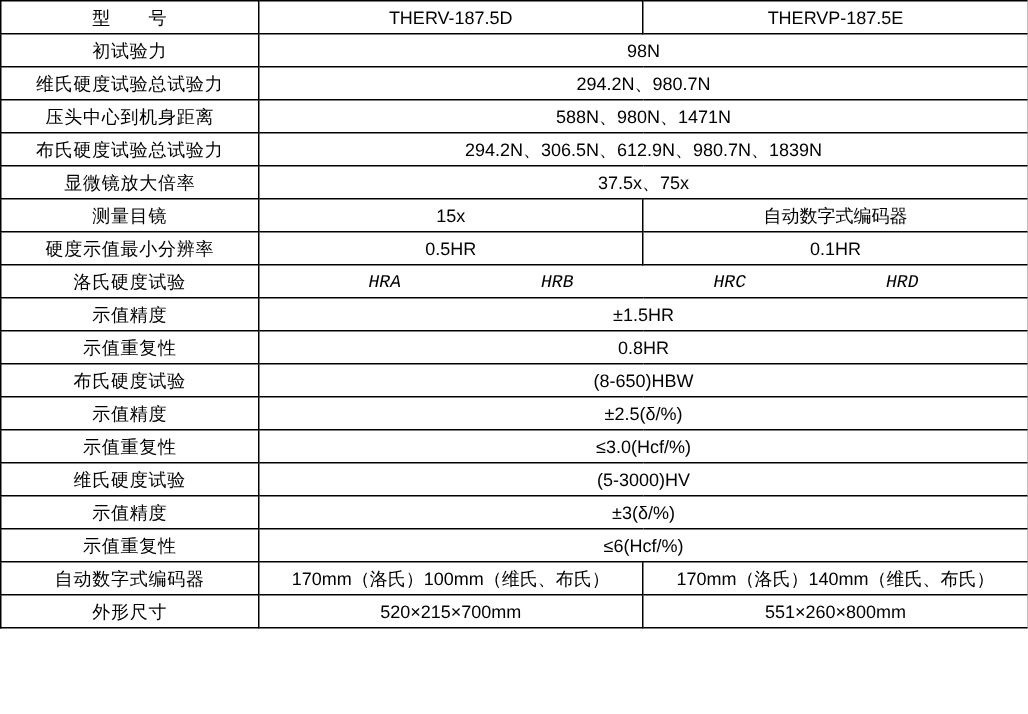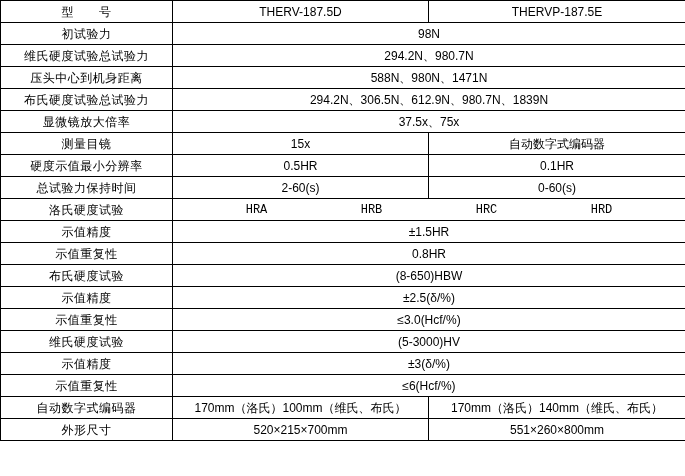--- a/index.html
+++ b/index.html
@@ -41,20 +41,21 @@
   }
   td.val {
     font-family: "Liberation Sans", sans-serif;
     margin-top: 32px;
   }
   
   .hr-scales {
     display: flex;
     justify-content: space-around;
     padding: 0 24px;
+    font-style: italic;
   }
   .hr-scales span {
     font-family: "Liberation Mono", monospace;
     font-size: 12px;
   }
   .mono {
     font-family: "Liberation Mono", monospace;
   }
   .tall {
     height: 25px;
@@ -108,25 +109,20 @@
       <td class="val mono">15x</td>
       <td class="val">自动数字式编码器</td>
     </tr>
 
     <tr>
       <td class="label">硬度示值最小分辨率</td>
       <td class="val mono">0.5HR</td>
       <td class="val mono">0.1HR</td>
     </tr>
 
-    <tr>
-      <td class="label">总试验力保持时间</td>
-      <td class="val mono">2-60(s)</td>
-      <td class="val mono">0-60(s)</td>
-    </tr>
 
     <tr>
       <td class="label">洛氏硬度试验</td>
       <td colspan="2">
         <div class="hr-scales">
           <span>HRA</span>
           <span>HRB</span>
           <span>HRC</span>
           <span>HRD</span>
         </div>

